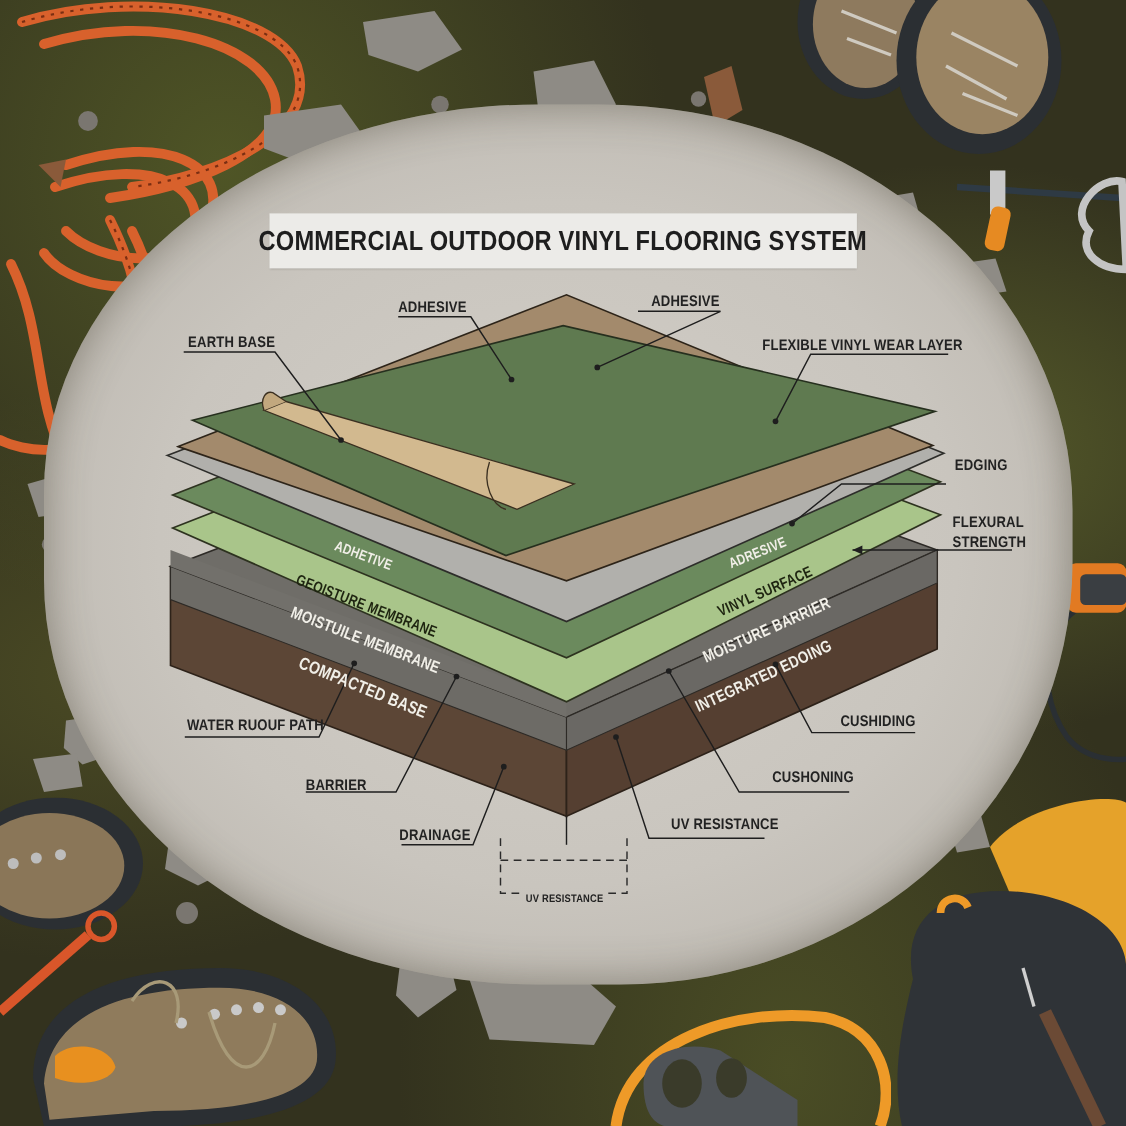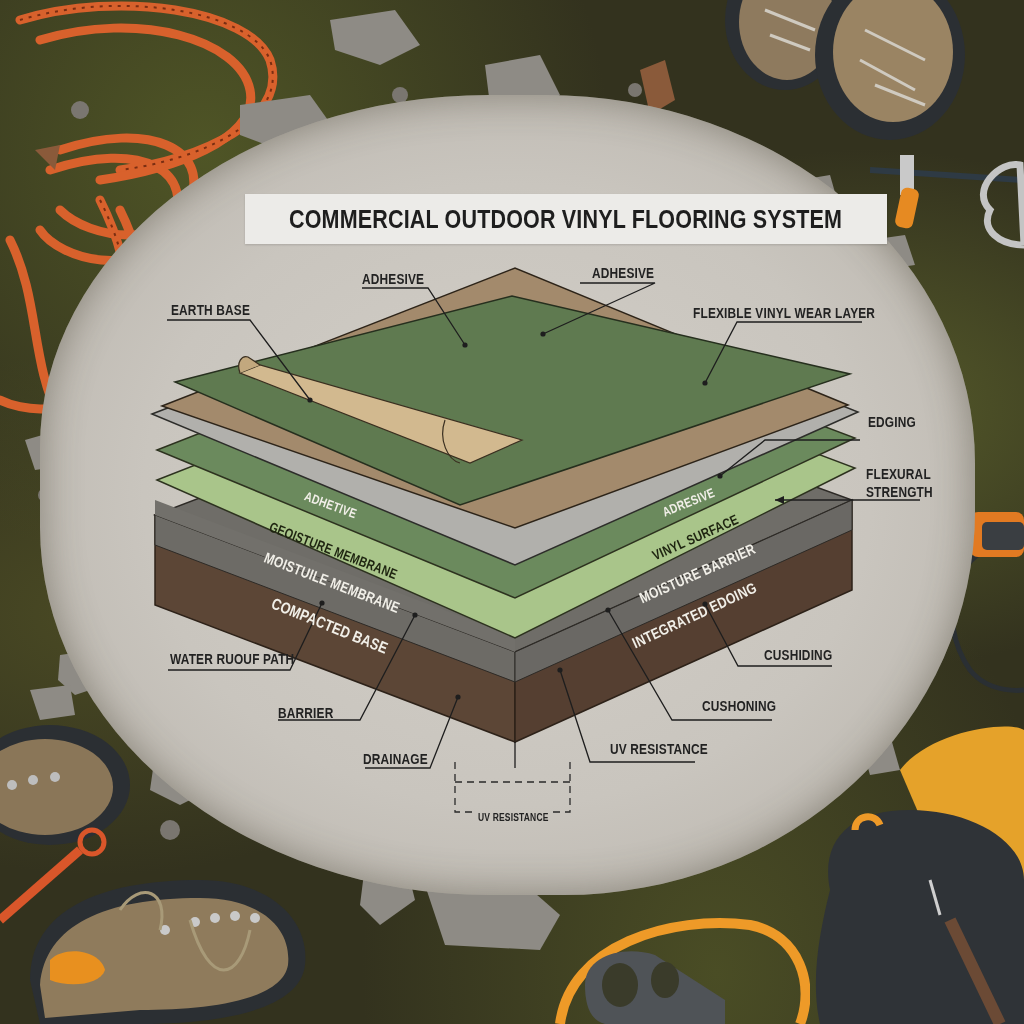--- a/index.html
+++ b/index.html
@@ -18,21 +18,21 @@
         radial-gradient(ellipse at 70% 95%, #4a4d25 0%, transparent 35%),
         #33321e;
     }
     .slab {
       position: absolute; left: 40px; top: 95px; width: 935px; height: 800px;
       border-radius: 48% 46% 44% 48% / 44% 46% 48% 46%;
       background: radial-gradient(ellipse at 50% 50%, #d3cfc8 0%, #c9c5be 55%, #bbb6ae 85%, #a9a49b 100%);
       box-shadow: inset 0 0 40px rgba(60,55,40,.45);
     }
     .title-box {
-      position: absolute; left: 245px; top: 194px; width: 642px; height: 50px;
+      position: absolute; left: 245px; top: 194px; width: 534px; height: 50px;
       background: #ecebe8; display: flex; align-items: center; justify-content: center;
       box-shadow: 0 1px 2px rgba(0,0,0,.15);
     }
     .title-box span {
       font-family: "Liberation Sans", sans-serif; font-weight: 700; font-size: 25px;
       color: #1e1e1e; letter-spacing: 0.2px; transform: scaleX(0.86); white-space: nowrap;
     }
     .callout {
       position: absolute; font-family: "Liberation Sans", sans-serif; font-weight: 700;
       font-size: 14px; color: #222; white-space: nowrap; transform-origin: left center;

